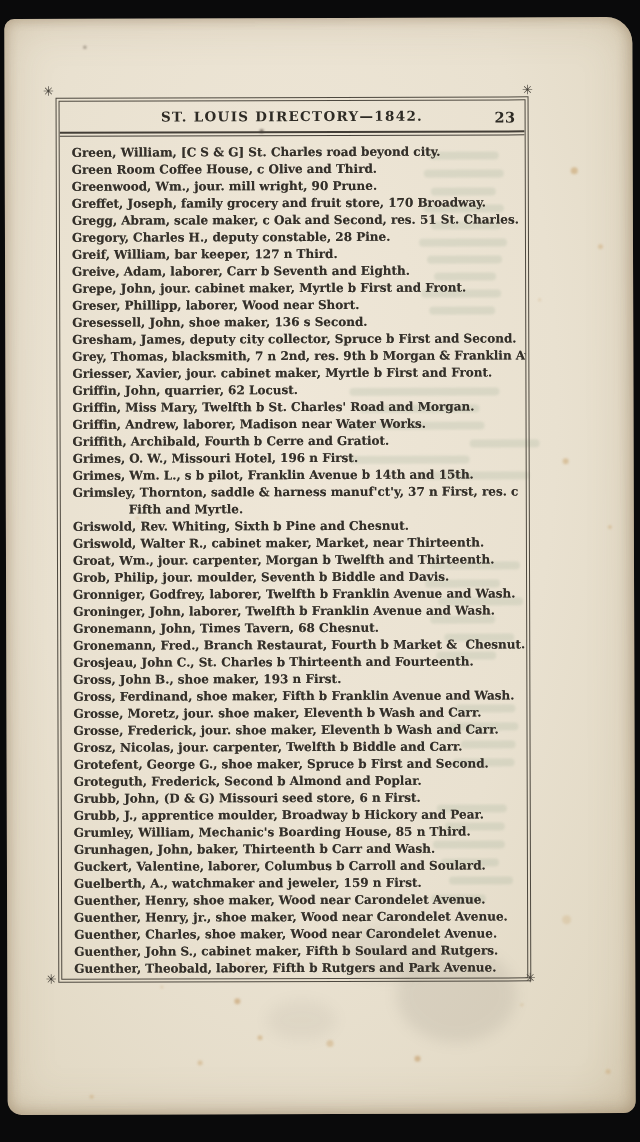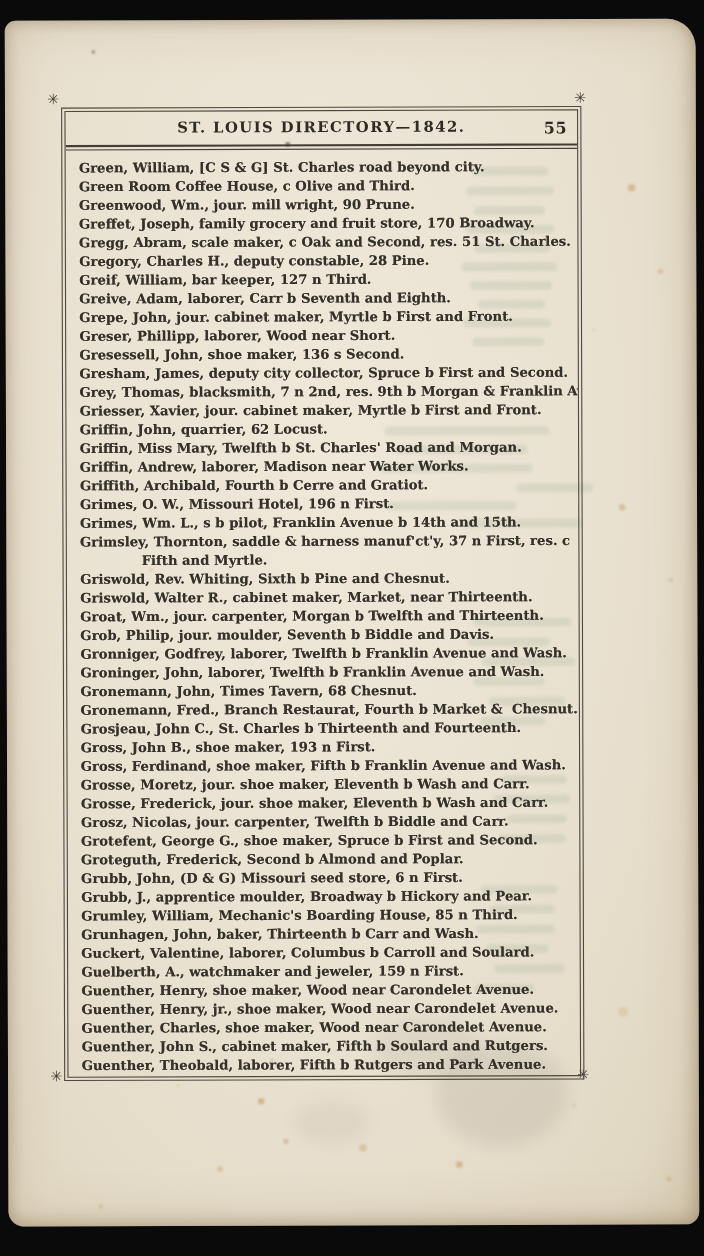--- a/index.html
+++ b/index.html
@@ -131,21 +131,21 @@
     </div>
 
   <span class="corner-ornament" style="left:36px;top:65px">✳</span>
   <span class="corner-ornament" style="left:515px;top:65px">✳</span>
   <span class="corner-ornament" style="left:36px;top:953px">✳</span>
   <span class="corner-ornament" style="left:515px;top:953px">✳</span>
 
   <div class="frame">
     <div class="hdr">
       <span class="hdr-title">ST. LOUIS DIRECTORY—1842.</span>
-      <span class="hdr-num">55</span>
+      <span class="hdr-num">23</span>
     </div>
     <div class="hdr-rule"></div>
     <div class="entries">
         <div class="entry">Green, William, [C S &amp; G] St. Charles road beyond city.</div>
         <div class="entry">Green Room Coffee House, c Olive and Third.</div>
         <div class="entry">Greenwood, Wm., jour. mill wright, 90 Prune.</div>
         <div class="entry">Greffet, Joseph, family grocery and fruit store, 170 Broadway.</div>
         <div class="entry">Gregg, Abram, scale maker, c Oak and Second, res. 51 St. Charles.</div>
         <div class="entry">Gregory, Charles H., deputy constable, 28 Pine.</div>
         <div class="entry">Greif, William, bar keeper, 127 n Third.</div>

